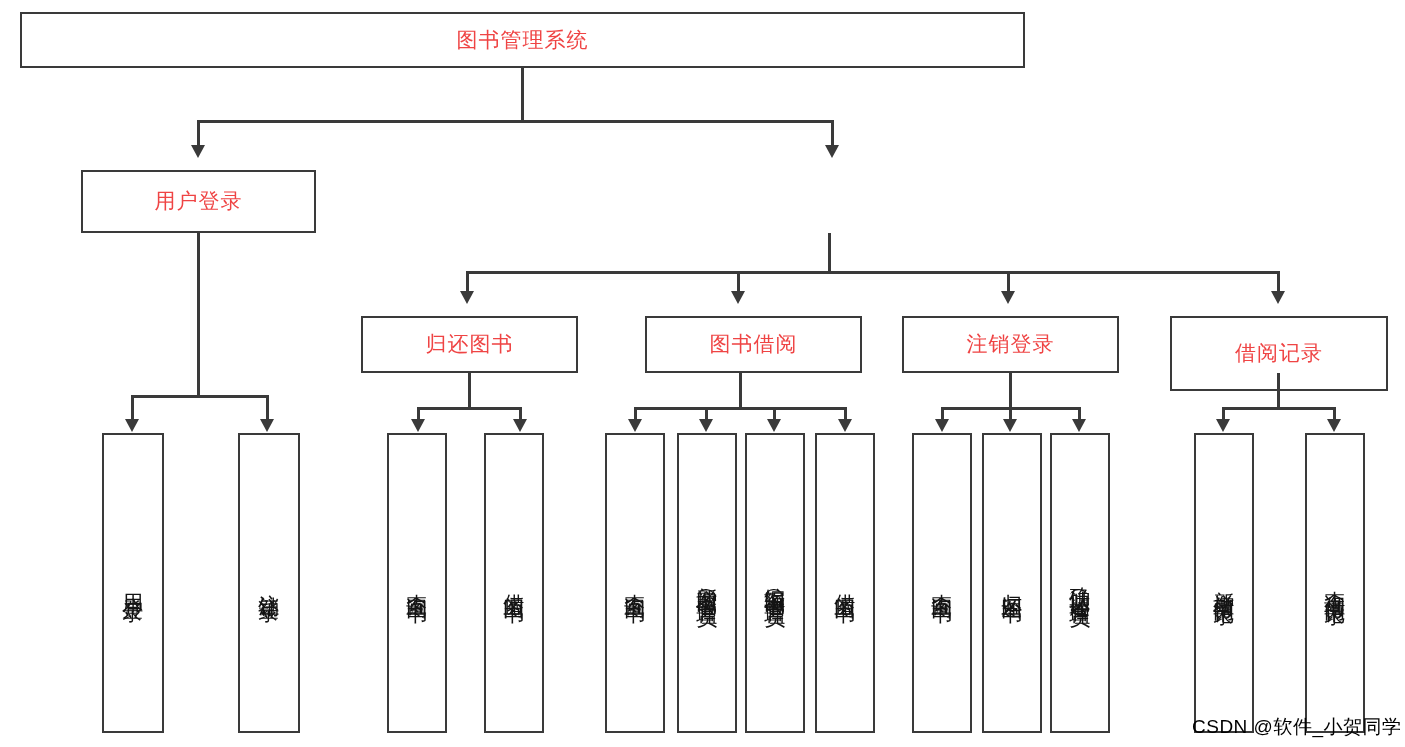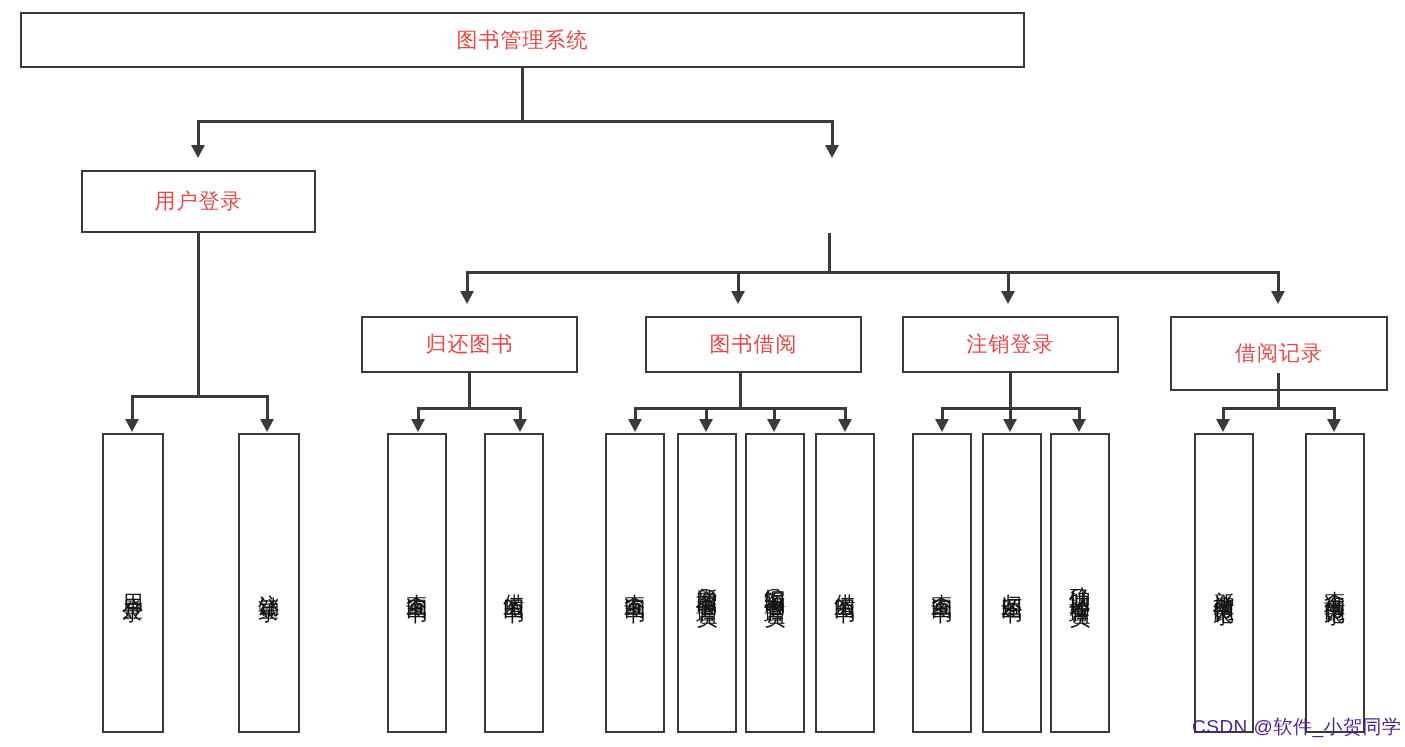--- a/index.html
+++ b/index.html
@@ -60,21 +60,21 @@
     position:absolute;
     width:0;height:0;
     border-left:7px solid transparent;
     border-right:7px solid transparent;
     border-top:13px solid #3a3a3a;
   }
 
   .watermark{
     position:absolute;
     font-size:19px;
-    color:#4c1d95;
+    color:#000000;
     letter-spacing:0.5px;
     white-space:nowrap;
     user-select:none;
   }
 </style>
 </head>
 <body>
 
 <div id="canvas">
 

